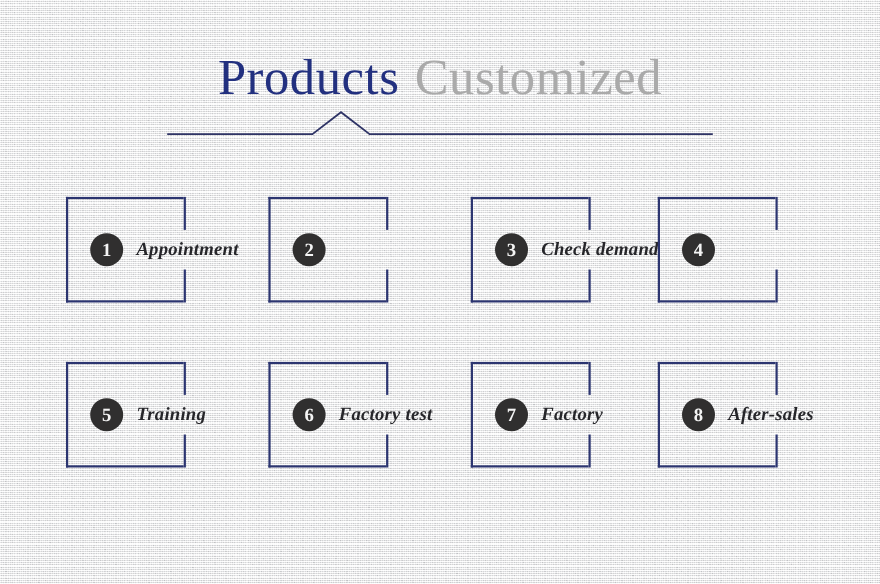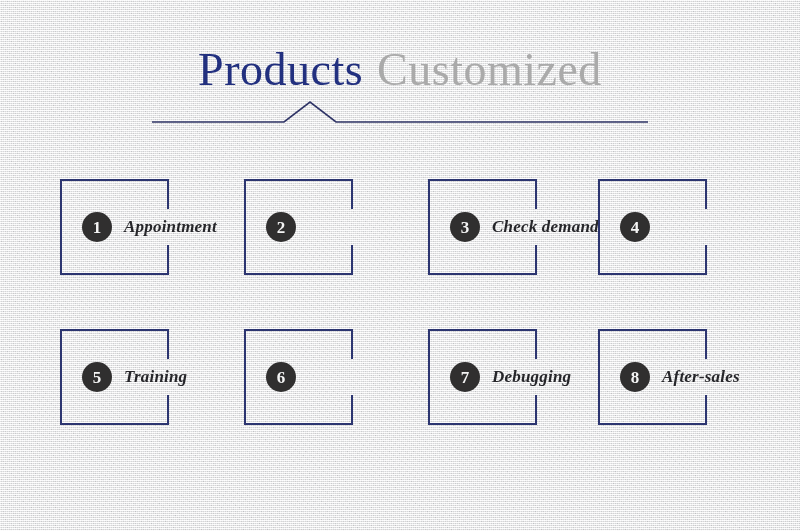--- a/index.html
+++ b/index.html
@@ -233,28 +233,29 @@
         <div class="step-inner">
           <span class="badge">5</span>
           <span class="step-label">Training</span>
         </div>
       </div>
 
       <div class="step row-2 col-2">
         <div class="step-box"></div>
         <div class="step-inner">
           <span class="badge">6</span>
+          <span class="step-label">Factory test</span>
         </div>
       </div>
 
       <div class="step row-2 col-3">
         <div class="step-box"></div>
         <div class="step-inner">
           <span class="badge">7</span>
-          <span class="step-label">Debugging</span>
+          <span class="step-label">Factory</span>
         </div>
       </div>
 
       <div class="step row-2 col-4">
         <div class="step-box"></div>
         <div class="step-inner">
           <span class="badge">8</span>
           <span class="step-label">After-sales</span>
         </div>
       </div>

